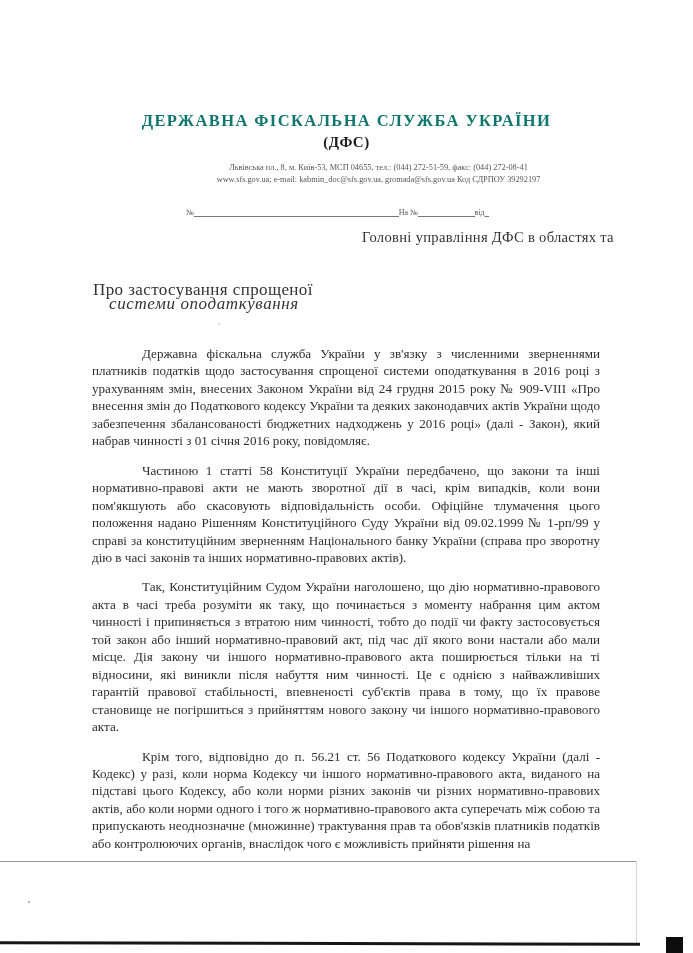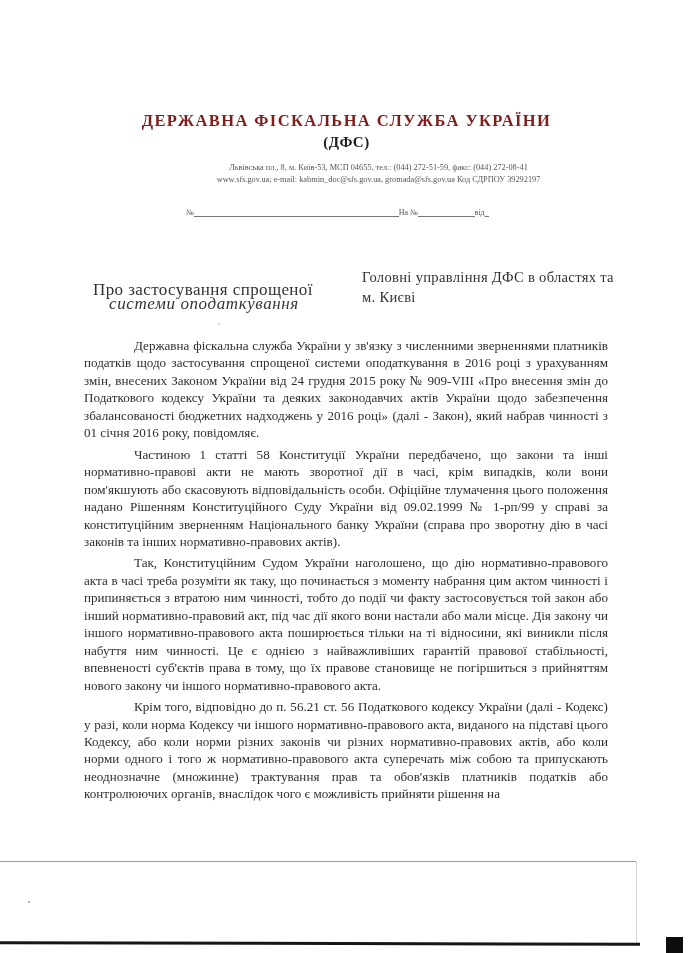--- a/index.html
+++ b/index.html
@@ -2,21 +2,21 @@
 <html><head>
 <meta charset="utf-8">
 <style>
   html, body { margin: 0; padding: 0; }
   body {
     width: 693px; height: 953px; background: #ffffff; position: relative; overflow: hidden;
     font-family: "Liberation Serif", "DejaVu Serif", serif; color: #2a2a2a;
   }
   .agency-title {
     position: absolute; left: 0; width: 693px; top: 111px; text-align: center;
-    font-size: 16.5px; font-weight: bold; letter-spacing: 1.4px; color: #7f1d1d;
+    font-size: 16.5px; font-weight: bold; letter-spacing: 1.4px; color: #0f766e;
   }
   .agency-abbr {
     position: absolute; left: 0; width: 693px; top: 134px; text-align: center;
     font-size: 15px; font-weight: bold; letter-spacing: 0.5px; color: #1c1c1c;
   }
   .contact-line {
     position: absolute; left: 0; width: 693px; text-align: center;
     font-size: 8.3px; color: #555; white-space: nowrap; margin-left: 32px;
   }
   .contact-1 { top: 163px; }
@@ -24,32 +24,32 @@
   .regline {
     position: absolute; top: 208px; left: 186px; font-size: 8px; color: #555;
     display: flex; align-items: flex-end; white-space: nowrap;
   }
   .regline .blank { display: inline-block; border-bottom: 0.8px solid #777; height: 8px; }
   .regline .b1 { width: 205px; }
   .regline .b2 { width: 57px; }
   .regline .b3 { width: 4px; }
   .addressee {
     position: absolute; left: 362px; top: 227px; width: 300px;
-    font-size: 14.6px; line-height: 20px; letter-spacing: 0.3px; color: #333; margin-top: 40px;
+    font-size: 14.6px; line-height: 20px; letter-spacing: 0.3px; color: #333;
   }
   .subject {
     position: absolute; left: 93px; top: 283px; font-size: 17px; line-height: 14px; color: #333;
   }
   .subject .s1 { letter-spacing: 0.4px; }
   .subject .s2 { font-style: italic; letter-spacing: 0.6px; margin-left: 16px; }
   .body-text {
     position: absolute; left: 80px; top: 333px; width: 532px;
     font-size: 13.1px; line-height: 17.45px; color: #2f2f2f; text-align: justify;
   }
-  .body-text p { margin: 4px; text-indent: 50px; }
+  .body-text p { margin: 12px; text-indent: 50px; }
   .fold-line {
     position: absolute; left: 0; top: 861px; width: 636px; height: 1px; background: #9a9a9a;
   }
   .fold-vert {
     position: absolute; left: 636px; top: 861px; width: 1px; height: 82px; background: #d4d4d4;
   }
   .bottom-edge {
     position: absolute; left: 0; top: 942px; width: 640px; height: 3px; background: #161616;
     transform: skewY(0.12deg);
   }
@@ -74,21 +74,20 @@
   <span>№</span>
   <span class="blank b1"></span>
   <span>На №</span>
   <span class="blank b2"></span>
   <span>від</span>
   <span class="blank b3"></span>
 </div>
 
 <div class="addressee">
   <div>Головні управління ДФС в областях та</div>
-  <div>м. Києві</div>
 </div>
 
 <div class="subject">
   <div class="s1">Про застосування спрощеної</div>
   <div class="s2">системи оподаткування</div>
 </div>
 
 <div class="body-text">
   <p>Державна фіскальна служба України у зв'язку з численними зверненнями платників податків щодо застосування спрощеної системи оподаткування в 2016 році з урахуванням змін, внесених Законом України від 24 грудня 2015 року № 909-VIII «Про внесення змін до Податкового кодексу України та деяких законодавчих актів України щодо забезпечення збалансованості бюджетних надходжень у 2016 році» (далі - Закон), який набрав чинності з 01 січня 2016 року, повідомляє.</p>
   <p>Частиною 1 статті 58 Конституції України передбачено, що закони та інші нормативно-правові акти не мають зворотної дії в часі, крім випадків, коли вони пом'якшують або скасовують відповідальність особи. Офіційне тлумачення цього положення надано Рішенням Конституційного Суду України від 09.02.1999 № 1-рп/99 у справі за конституційним зверненням Національного банку України (справа про зворотну дію в часі законів та інших нормативно-правових актів).</p>

